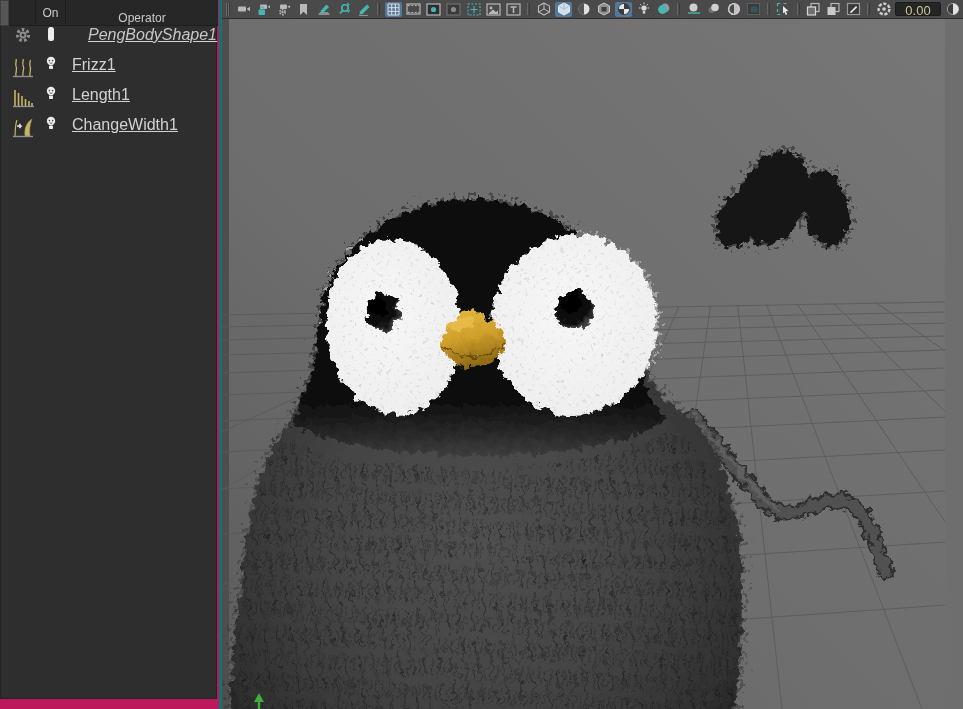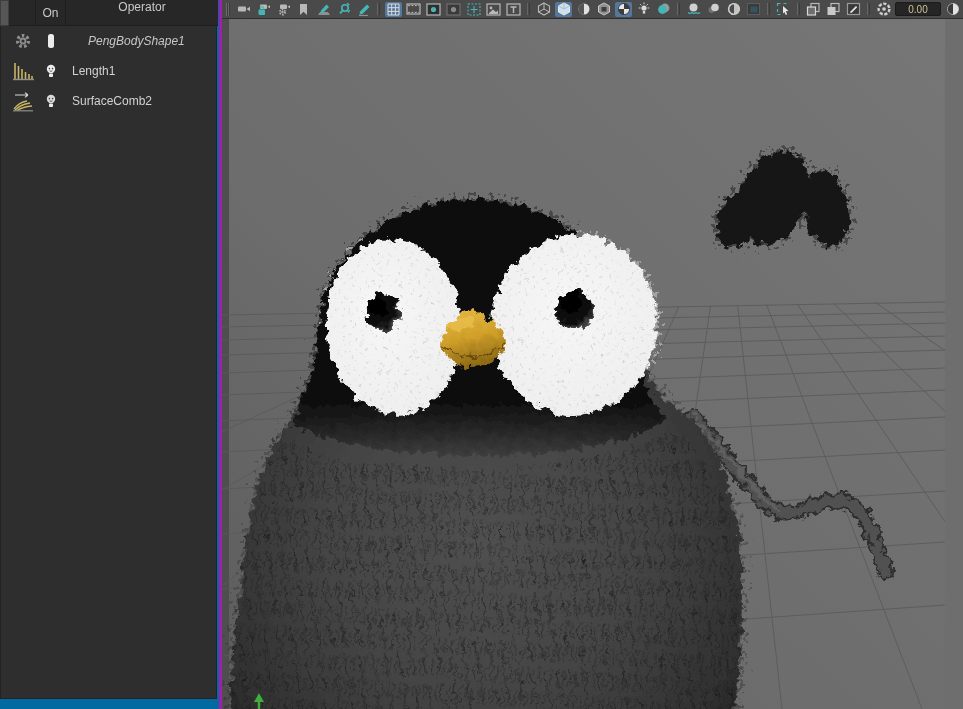--- a/index.html
+++ b/index.html
@@ -1,42 +1,42 @@
 <!DOCTYPE html>
 <html><head>
 <meta charset="utf-8">
 <style>
   * { margin:0; padding:0; box-sizing:border-box; }
   html,body { width:963px; height:709px; overflow:hidden; background:#333; font-family:"Liberation Sans", sans-serif; }
   body { display:flex; }
 
   
-  .left-panel { width:237px; height:709px; background:#0369a1; border-right:3px solid #a21caf; position:relative; display:flex; flex-direction:column; }
+  .left-panel { width:237px; height:709px; background:#be185d; border-right:3px solid #0f766e; position:relative; display:flex; flex-direction:column; }
   .panel-inner { position:absolute; inset:0 2px 10px 0; border:1px solid #232323; background:#2e2e2e; }
   .corner-box { position:absolute; left:0; top:0; width:9px; height:26px; background:#565656; border:1px solid #3e3e3e; }
   .op-table { position:absolute; left:9px; top:0; right:1px; bottom:0; }
   .op-header { display:flex; height:26px; background:#272727; border-bottom:1px solid #1d1d1d; color:#c9c9c9; font-size:12px; }
   .op-header .h-icon { width:27px; border-right:1px solid #1d1d1d; }
   .op-header .h-on { width:30px; display:flex; align-items:center; justify-content:center; border-right:1px solid #1d1d1d; }
-  .op-header .h-op { flex:1; display:flex; align-items:flex-start; justify-content:center; }
-  .op-row { display:flex; height:30px; align-items:center; color:#d2d2d2; font-size:12px; }
+  .op-header .h-op { flex:1; display:flex; align-items:flex-end; justify-content:center; }
+  .op-row { display:flex; height:30px; align-items:flex-start; color:#d2d2d2; font-size:16px;text-decoration:underline; }
   .op-row .c-icon { width:27px; display:flex; align-items:center; justify-content:center; }
   .op-row .c-on { width:30px; display:flex; align-items:center; justify-content:center; }
   .op-row .c-label { flex:1; padding-left:6px; white-space:nowrap; }
   .op-row.row-italic .c-label { font-style:italic; color:#c6c6c6; padding-left:22px; }
   .ic { display:block; }
 
   
   .viewport { flex:1; height:709px; display:flex; flex-direction:column; background:#6e6e6e; }
   .vp-toolbar { height:19px; background:#4a4a4a; border-bottom:1px solid #2d2d2d; display:flex; align-items:center; gap:3px; padding:0 2px; overflow:hidden; flex:0 0 19px; }
   .tbtn { width:17px; height:15px; display:flex; align-items:center; justify-content:center; border-radius:2px; flex:0 0 auto; }
   .tbtn.active { background:#54789c; }
   .sep { width:3px; height:12px; border-left:1px solid #666; border-right:1px solid #3a3a3a; margin:0 2px; flex:0 0 auto; }
   .handle { width:4px; height:13px; background:linear-gradient(90deg,#6a6a6a 1px,#3c3c3c 1px 2px,#6a6a6a 2px 3px,#3c3c3c 3px); margin:0 2px; flex:0 0 auto; }
-  .exp-field { width:46px; height:14px; background:#252525; border:1px solid #1b1b1b; border-radius:2px; color:#cdc193; font-size:10px; display:flex; align-items:flex-end; justify-content:center; flex:0 0 auto; }
+  .exp-field { width:46px; height:14px; background:#252525; border:1px solid #1b1b1b; border-radius:2px; color:#cdc193; font-size:13px; display:flex; align-items:flex-start; justify-content:center; flex:0 0 auto; }
   .vp-canvas { flex:1; position:relative; }
   .vp-canvas svg { display:block; }
 </style>
 </head>
 <body>
 
 <div class="left-panel">
   <div class="panel-inner"></div>
   <div class="corner-box"></div>
   <div class="op-table">
@@ -60,20 +60,40 @@
       </div>
       <div class="c-on">
         <svg class="ic" width="8" height="16" viewBox="0 0 8 16">
             <rect x="1" y="1" width="6" height="14" rx="2.5" fill="#ececec"></rect>
           </svg>
       </div>
       <div class="c-label">PengBodyShape1</div>
     </div>
 
 
+    <div class="op-row">
+      <div class="c-icon">
+        <svg class="ic" width="24" height="24" viewBox="0 0 24 24">
+            <path d="M5 20 C4 16 7 14 5 10 C4 7 6 5 5 3" stroke="#c7b464" stroke-width="1.3" fill="none"></path>
+            <path d="M12 20 C11 16 14 13 12 9 C11 6 13 5 12 3" stroke="#c7b464" stroke-width="1.3" fill="none"></path>
+            <path d="M19 20 C18 16 21 14 19 10 C18 7 20 5 19 4" stroke="#c7b464" stroke-width="1.3" fill="none"></path>
+            <line x1="2" y1="20.5" x2="22" y2="20.5" stroke="#8f8f8f" stroke-width="1.4"></line>
+          </svg>
+      </div>
+      <div class="c-on">
+        <svg class="ic" width="12" height="15" viewBox="0 0 12 15">
+            <circle cx="6" cy="5" r="4.2" fill="#ececec"></circle>
+            <circle cx="4.4" cy="4.6" r="0.8" fill="#444"></circle>
+            <circle cx="7.6" cy="4.6" r="0.8" fill="#444"></circle>
+            <path d="M4.6 6.8 Q6 8 7.4 6.8" stroke="#444" stroke-width="0.8" fill="none"></path>
+            <rect x="4" y="9.6" width="4" height="3.4" rx="0.8" fill="#ececec"></rect>
+          </svg>
+      </div>
+      <div class="c-label">Frizz1</div>
+    </div>
 
     <div class="op-row">
       <div class="c-icon">
         <svg class="ic" width="24" height="24" viewBox="0 0 24 24">
             <g stroke="#c7b464" stroke-width="1.6">
               <line x1="4" y1="20" x2="4" y2="4"></line>
               <line x1="7.5" y1="20" x2="7.5" y2="7"></line>
               <line x1="11" y1="20" x2="11" y2="10"></line>
               <line x1="14.5" y1="20" x2="14.5" y2="13"></line>
               <line x1="18" y1="20" x2="18" y2="15"></line>
@@ -87,44 +107,41 @@
             <circle cx="6" cy="5" r="4.2" fill="#ececec"></circle>
             <circle cx="4.4" cy="4.6" r="0.8" fill="#444"></circle>
             <circle cx="7.6" cy="4.6" r="0.8" fill="#444"></circle>
             <path d="M4.6 6.8 Q6 8 7.4 6.8" stroke="#444" stroke-width="0.8" fill="none"></path>
             <rect x="4" y="9.6" width="4" height="3.4" rx="0.8" fill="#ececec"></rect>
           </svg>
       </div>
       <div class="c-label">Length1</div>
     </div>
 
-
     <div class="op-row">
       <div class="c-icon">
         <svg class="ic" width="24" height="24" viewBox="0 0 24 24">
-            <path d="M4 6 h13 m0 0 l-3 -2.4 m3 2.4 l-3 2.4" stroke="#d8d8d8" stroke-width="1.2" fill="none"></path>
-            <g stroke="#c7b464" stroke-width="1.3" fill="none">
-              <path d="M3 20 C6 16 10 13 16 12"></path>
-              <path d="M4 21 C8 17 13 15 19 14"></path>
-              <path d="M6 21.5 C10 19 15 17.5 21 17"></path>
-            </g>
-            <line x1="2" y1="21.8" x2="22" y2="21.8" stroke="#8f8f8f" stroke-width="1.2"></line>
+            <path d="M14 20 C13 13 15 7 21 3 C19 9 18 14 19 20 Z" fill="#c7b464" stroke="#9a8a43" stroke-width="0.5"></path>
+            <path d="M4 20 C4.5 14 4 9 6 4" stroke="#c7b464" stroke-width="1.2" fill="none"></path>
+            <path d="M6 10 h4 l-1.6 -2.2 M10 10 l-1.6 2.2" stroke="#e6e6e6" stroke-width="1.4" fill="none"></path>
+            <line x1="2" y1="20.5" x2="22" y2="20.5" stroke="#8f8f8f" stroke-width="1.4"></line>
           </svg>
       </div>
       <div class="c-on">
         <svg class="ic" width="12" height="15" viewBox="0 0 12 15">
-            <circle cx="6" cy="5" r="4.2" fill="#d9d9d9"></circle>
+            <circle cx="6" cy="5" r="4.2" fill="#ececec"></circle>
             <circle cx="4.4" cy="4.6" r="0.8" fill="#444"></circle>
             <circle cx="7.6" cy="4.6" r="0.8" fill="#444"></circle>
             <path d="M4.6 6.8 Q6 8 7.4 6.8" stroke="#444" stroke-width="0.8" fill="none"></path>
             <rect x="4" y="9.6" width="4" height="3.4" rx="0.8" fill="#ececec"></rect>
           </svg>
       </div>
-      <div class="c-label">SurfaceComb2</div>
+      <div class="c-label">ChangeWidth1</div>
     </div>
+
 
 
 
   </div>
 </div>
 
 <div class="viewport">
 
   <div class="vp-toolbar">
     <span class="handle"></span>

